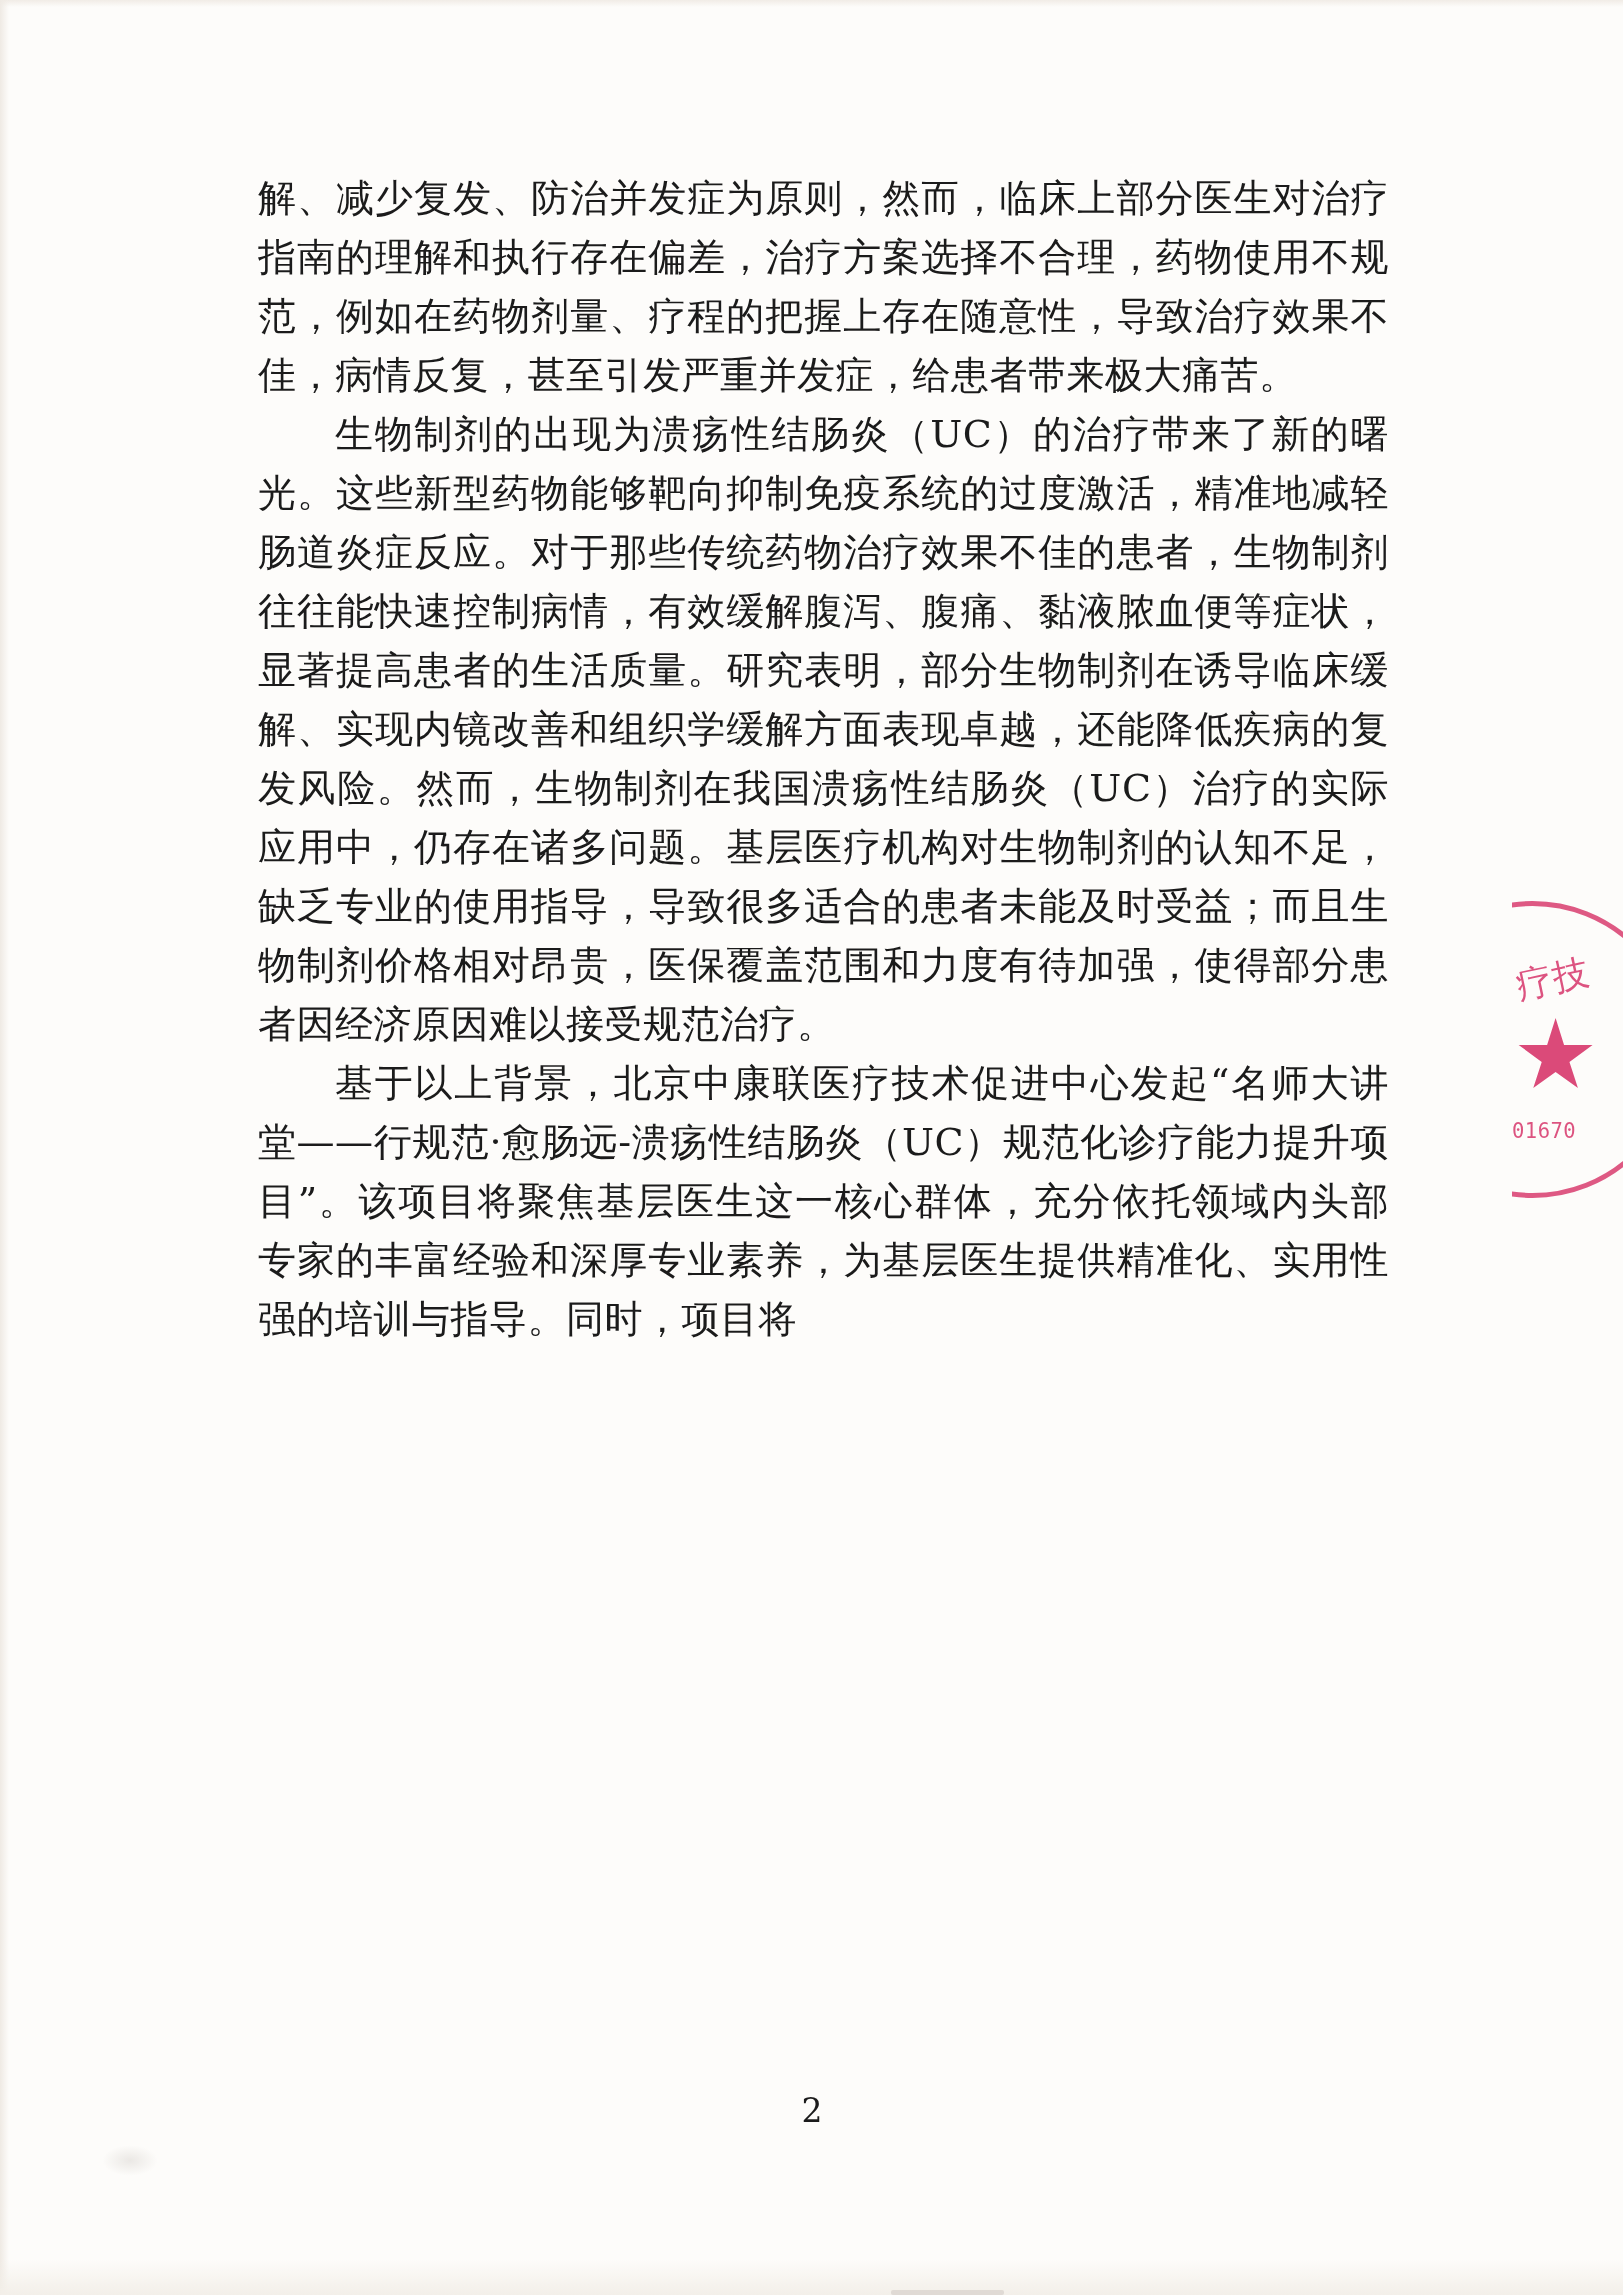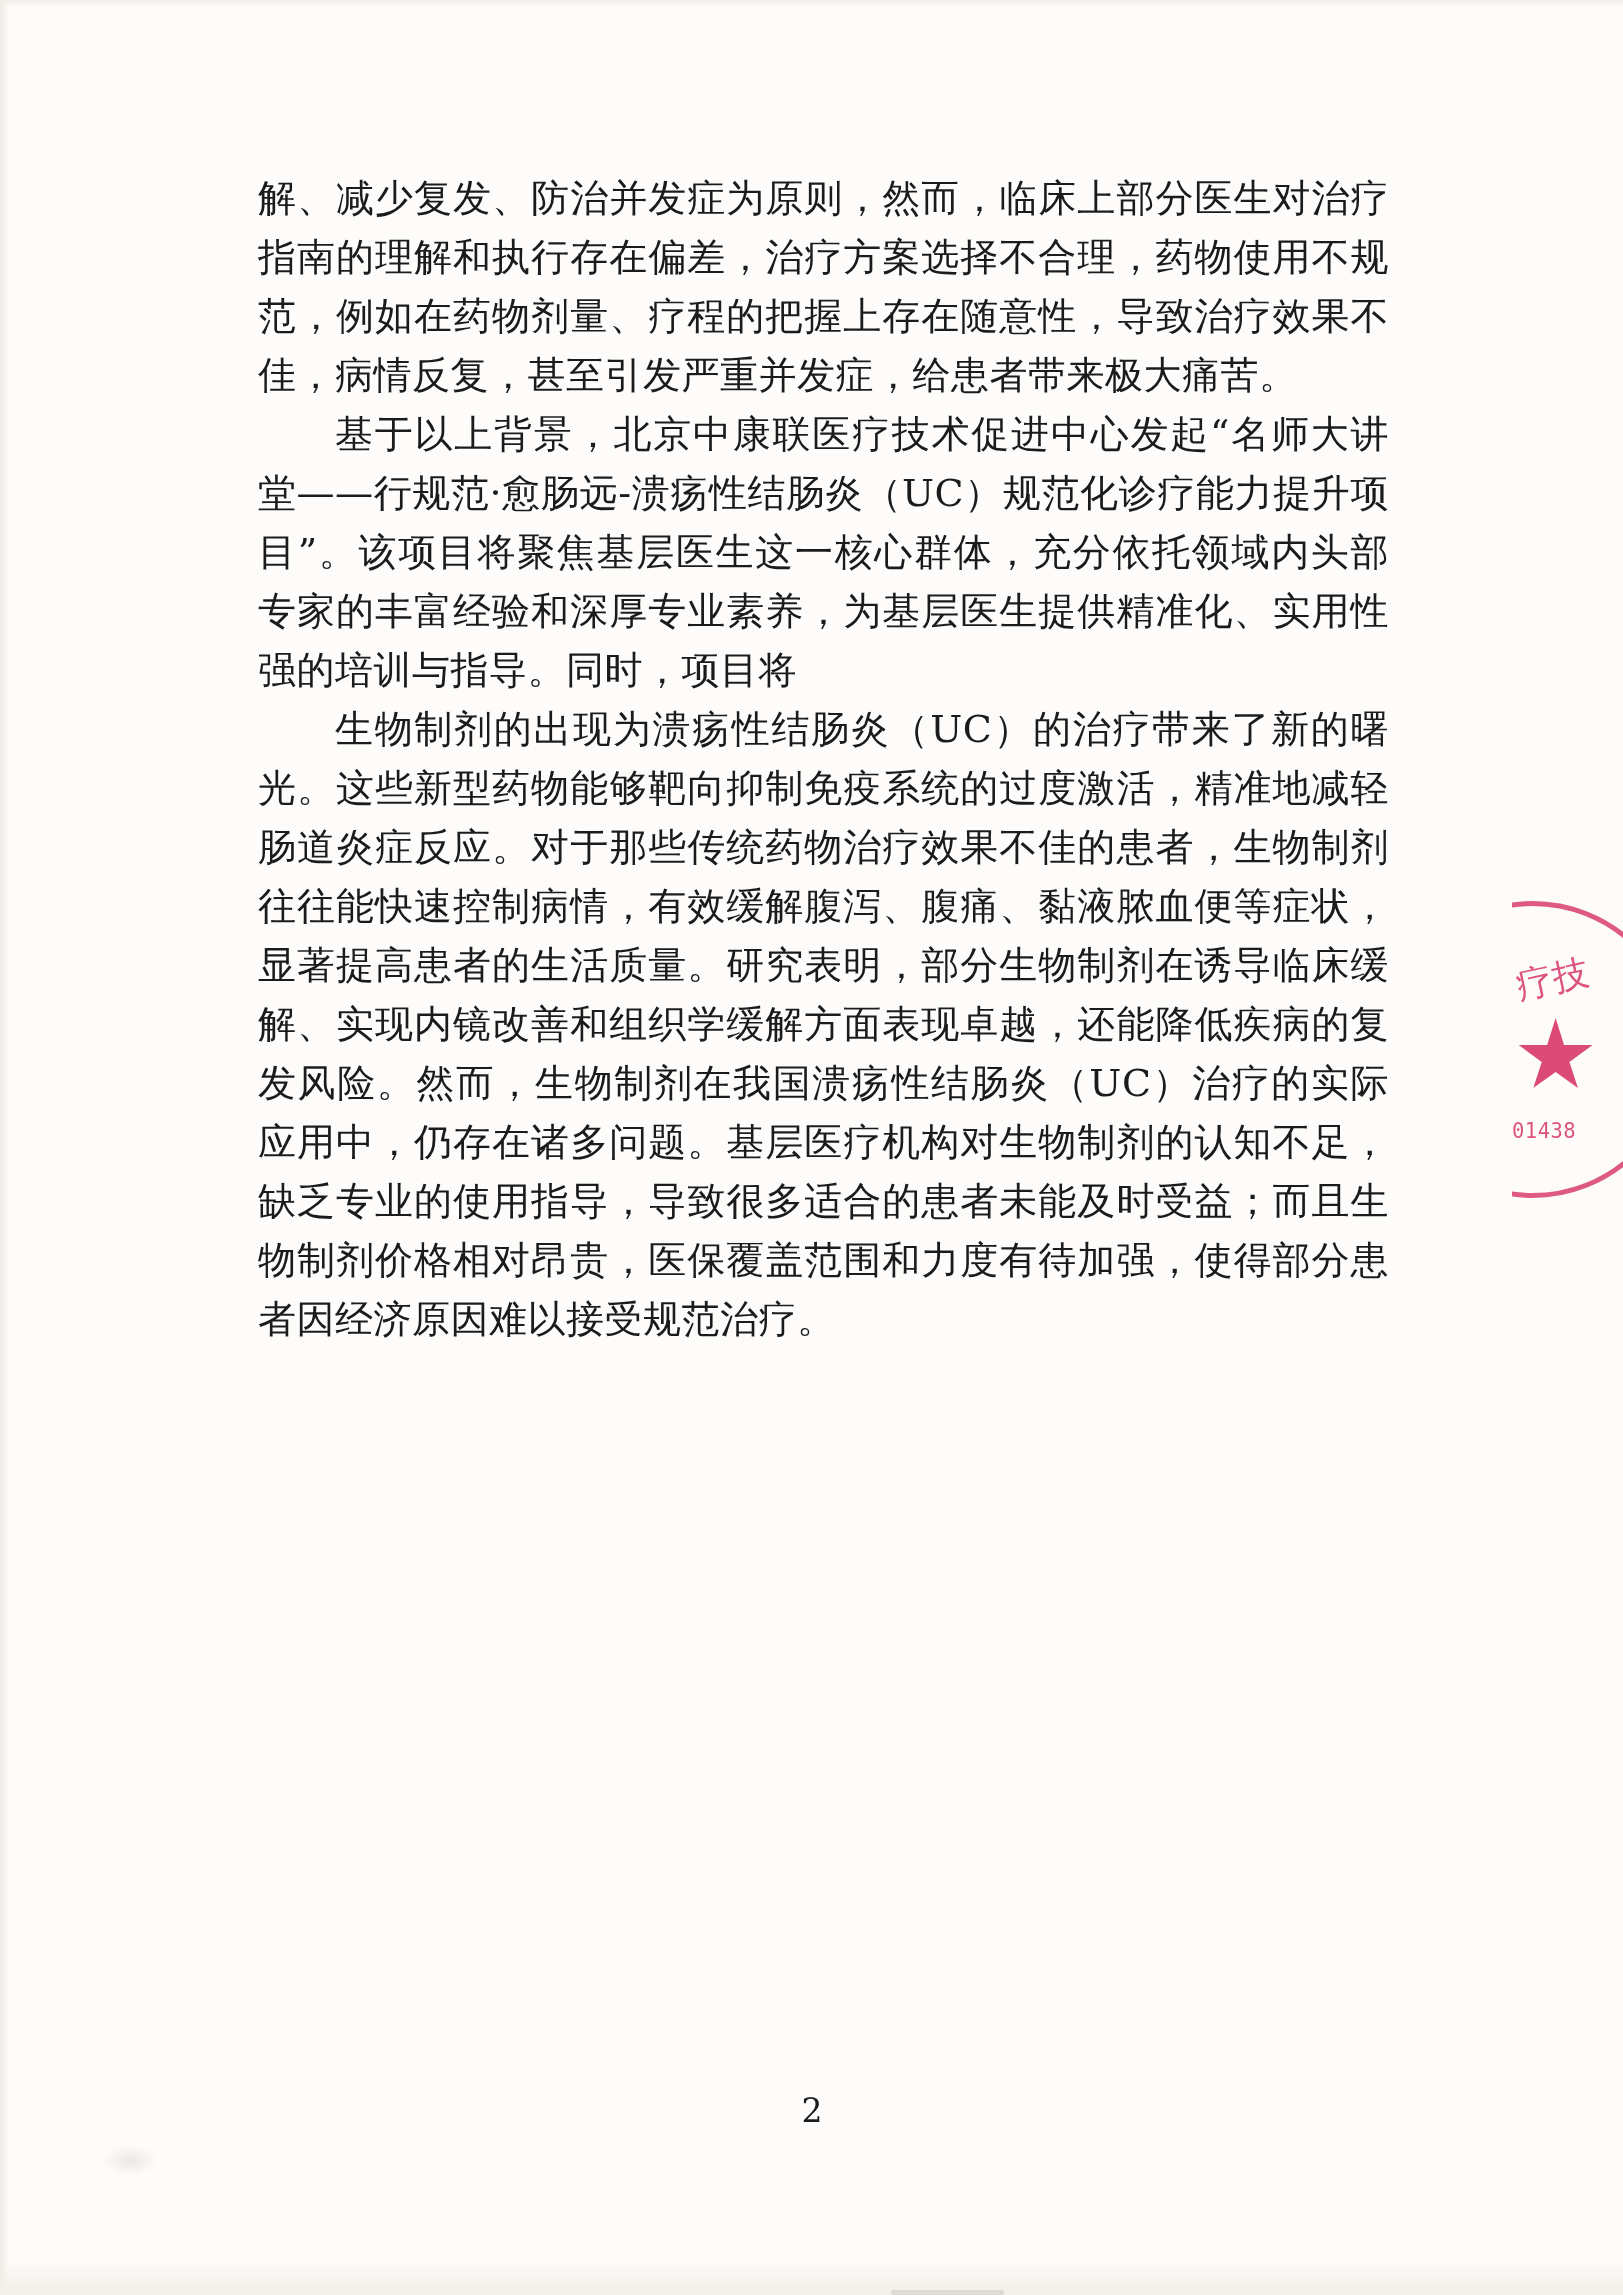--- a/index.html
+++ b/index.html
@@ -153,28 +153,28 @@
 <div class="page">
 
   <div class="paper-edge-top"></div>
   <div class="paper-edge-left"></div>
   <div class="paper-edge-bottom"></div>
   <div class="paper-edge-bottom-mark"></div>
   <div class="smudge-a"></div>
 
   <div class="body-text">
     <p>解、减少复发、防治并发症为原则，然而，临床上部分医生对治疗指南的理解和执行存在偏差，治疗方案选择不合理，药物使用不规范，例如在药物剂量、疗程的把握上存在随意性，导致治疗效果不佳，病情反复，甚至引发严重并发症，给患者带来极大痛苦。</p>
+    <p class="indent">生物制剂的出现为溃疡性结肠炎（UC）的治疗带来了新的曙光。这些新型药物能够靶向抑制免疫系统的过度激活，精准地减轻肠道炎症反应。对于那些传统药物治疗效果不佳的患者，生物制剂往往能快速控制病情，有效缓解腹泻、腹痛、黏液脓血便等症状，显著提高患者的生活质量。研究表明，部分生物制剂在诱导临床缓解、实现内镜改善和组织学缓解方面表现卓越，还能降低疾病的复发风险。然而，生物制剂在我国溃疡性结肠炎（UC）治疗的实际应用中，仍存在诸多问题。基层医疗机构对生物制剂的认知不足，缺乏专业的使用指导，导致很多适合的患者未能及时受益；而且生物制剂价格相对昂贵，医保覆盖范围和力度有待加强，使得部分患者因经济原因难以接受规范治疗。</p>
     <p class="indent">基于以上背景，北京中康联医疗技术促进中心发起“名师大讲堂——行规范·愈肠远-溃疡性结肠炎（UC）规范化诊疗能力提升项目”。该项目将聚焦基层医生这一核心群体，充分依托领域内头部专家的丰富经验和深厚专业素养，为基层医生提供精准化、实用性强的培训与指导。同时，项目将</p>
-    <p class="indent">生物制剂的出现为溃疡性结肠炎（UC）的治疗带来了新的曙光。这些新型药物能够靶向抑制免疫系统的过度激活，精准地减轻肠道炎症反应。对于那些传统药物治疗效果不佳的患者，生物制剂往往能快速控制病情，有效缓解腹泻、腹痛、黏液脓血便等症状，显著提高患者的生活质量。研究表明，部分生物制剂在诱导临床缓解、实现内镜改善和组织学缓解方面表现卓越，还能降低疾病的复发风险。然而，生物制剂在我国溃疡性结肠炎（UC）治疗的实际应用中，仍存在诸多问题。基层医疗机构对生物制剂的认知不足，缺乏专业的使用指导，导致很多适合的患者未能及时受益；而且生物制剂价格相对昂贵，医保覆盖范围和力度有待加强，使得部分患者因经济原因难以接受规范治疗。</p>
   </div>
 
   <div class="page-number">2</div>
 
   <div class="stamp">
     <div class="ring"></div>
     <div class="star"></div>
     <div class="stamp-text-top">疗技</div>
-    <div class="stamp-text-bottom">01438</div>
+    <div class="stamp-text-bottom">01670</div>
     <div class="stamp-text-bottom2"></div>
   </div>
 
 </div>
 
 
 </body></html>

